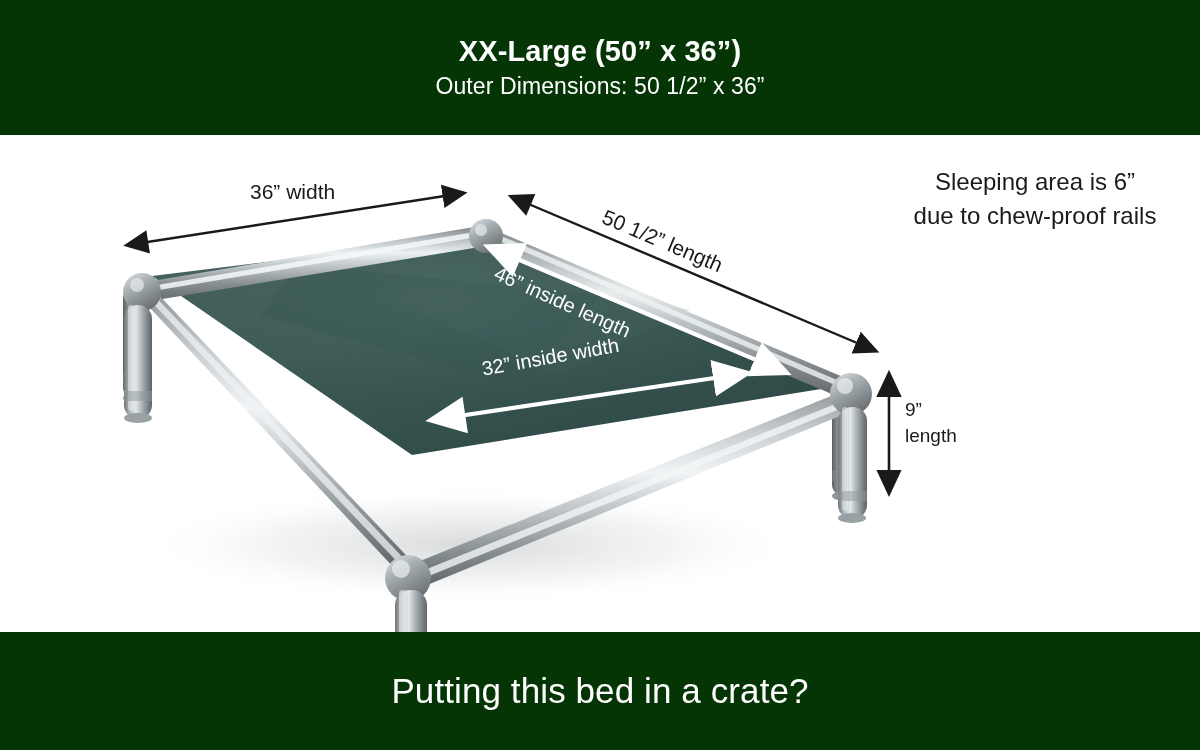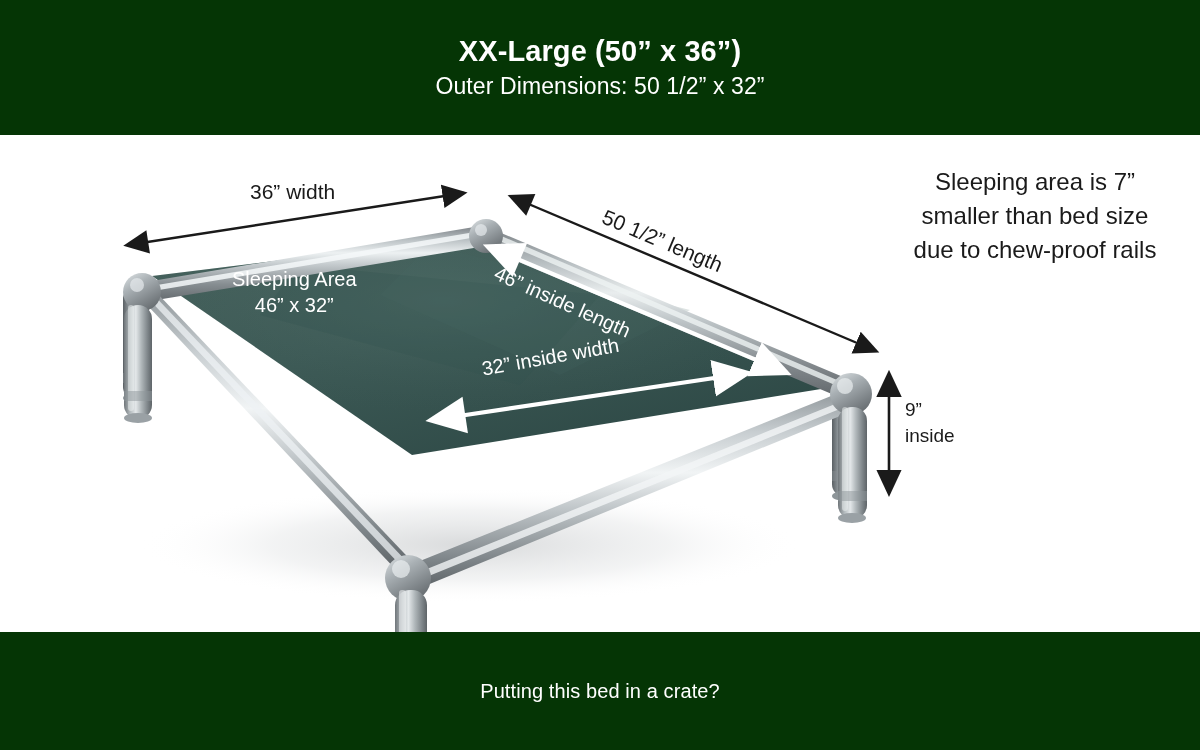--- a/index.html
+++ b/index.html
@@ -37,21 +37,21 @@
     line-height: 1.18;
     letter-spacing: 0.1px;
   }
   .banner-line {
     font-size: 23px;
     font-weight: normal;
     line-height: 1.33;
     letter-spacing: 0.1px;
   }
   #header-banner .banner-title { margin-bottom: 3px; }
-  #footer-banner .footer-q { font-size: 20px; line-height: 1.35; }
+  #footer-banner .footer-q { font-size: 35px; line-height: 1.35; }
   #footer-banner .footer-compare { font-size: 25px; line-height: 1.4; }
   .uline { text-decoration: underline; text-underline-offset: 2px; }
 
   
   #diagram {
     position: absolute;
     left: 0; top: 135px;
     width: 1200px; height: 497px;
     background: #ffffff;
     overflow: hidden;
@@ -96,21 +96,21 @@
     color: #1a1a1a;
   }
 </style>
 </head>
 <body>
 
 <div id="page">
 
   <div id="header-banner" class="banner">
     <div class="banner-title">XX-Large (50” x 36”)</div>
-    <div class="banner-line">Outer Dimensions:  50 1/2” x 32”</div>
+    <div class="banner-line">Outer Dimensions:  50 1/2” x 36”</div>
   </div>
 
   <div id="diagram">
 
     <svg id="bed-svg" width="1200" height="497" viewBox="0 0 1200 497">
       <defs>
 
         <linearGradient id="fabricGrad" x1="0" y1="0" x2="0.75" y2="1">
           <stop offset="0%" stop-color="#48635e"></stop>
           <stop offset="45%" stop-color="#3d5a56"></stop>
@@ -278,33 +278,28 @@
     </svg>
 
     <div id="label-width" class="dia-text black-label">36”  width</div>
 
     <div id="label-length" class="dia-text black-label">50 1/2”  length</div>
 
     <div id="label-inside-len" class="dia-text white-label">46” inside length</div>
 
     <div id="label-inside-wid" class="dia-text white-label">32” inside width</div>
 
-    <div id="label-sleeping" class="dia-text white-label">
-      <div>Sleeping Area</div>
-      <div>46” x 32”</div>
-    </div>
 
     <div id="label-height" class="dia-text black-label">
       <div>9”</div>
-      <div>inside</div>
+      <div>length</div>
     </div>
 
     <div id="note-right">
-      <div>Sleeping area is 7”</div>
-      <div>smaller than bed size</div>
+      <div>Sleeping area is 6”</div>
       <div>due to chew-proof rails</div>
     </div>
 
   </div>
 
   <div id="footer-banner" class="banner">
     <div class="banner-line footer-q">Putting this bed in a crate?</div>
   </div>
 
 </div>

